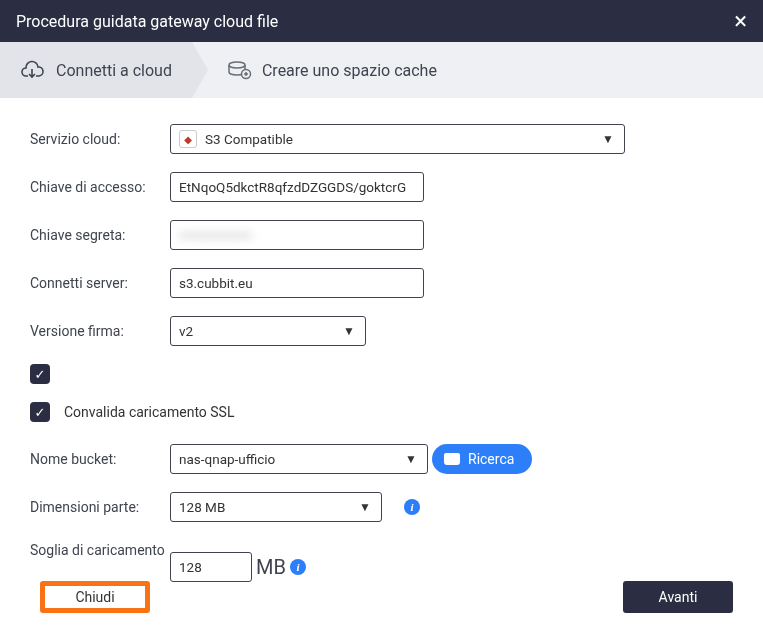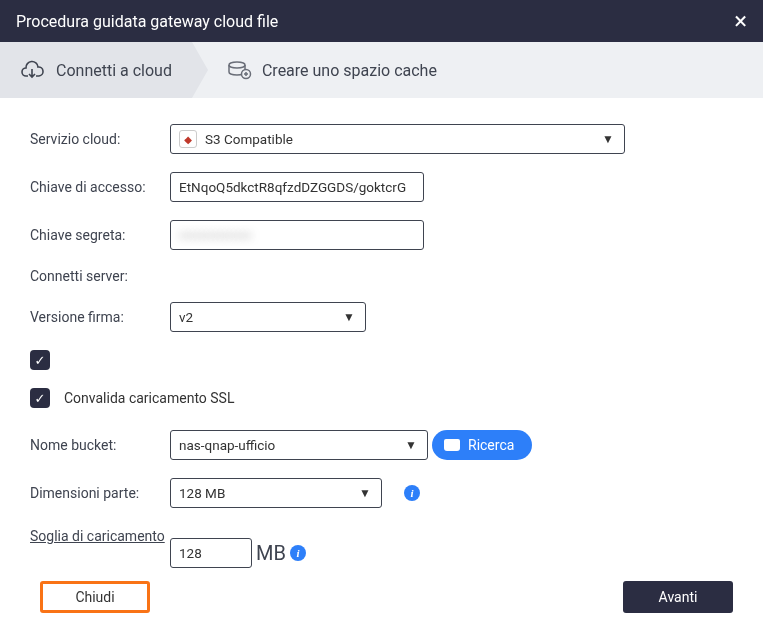--- a/index.html
+++ b/index.html
@@ -34,25 +34,25 @@
   .check-row { display: flex; align-items: center; gap: 14px; margin: 0 0 18px 0; }
   .checkbox { width: 20px; height: 20px; background: #2b2d42; border-radius: 4px; display: flex; align-items: center; justify-content: center; color: #fff; font-size: 13px; cursor: pointer; }
   
   .btn-search { background: #2d7ff9; color: #fff; border: none; border-radius: 16px; height: 30px; padding: 0 18px 0 12px; display: inline-flex; align-items: center; gap: 8px; font-size: 14px; cursor: pointer; }
   .btn-search .bucket-ico { width: 16px; height: 12px; background: #fff; border-radius: 2px 2px 3px 3px; position: relative; }
   
   .info-ico { width: 16px; height: 16px; background: #2d7ff9; border-radius: 50%; color: #fff; display: inline-flex; align-items: center; justify-content: center; font-size: 11px; font-weight: bold; font-style: italic; font-family: serif; cursor: pointer; }
   
   .unit { font-size: 20px; color: #3f4450; }
   
-  .two-line-label { line-height: 1.5; text-decoration: underline; }
+  .two-line-label { line-height: 1.5; }
   
   .footer { display: flex; justify-content: space-between; align-items: center; padding: 0 30px; position: absolute; bottom: 14px; left: 0; right: 0; }
   .btn { height: 32px; min-width: 110px; border-radius: 3px; font-size: 14px; cursor: pointer; display: inline-flex; align-items: center; justify-content: center; }
-  .btn-secondary { background: #fff; border: 3px solid #f97316; color: #333; }
+  .btn-secondary { background: #fff; border: 5px solid #f97316; color: #333; }
   .btn-primary { background: #2b2d42; color: #fff; border: none; padding: 0 28px; }
 </style>
 </head>
 <body>
 
 <div class="titlebar">
   <span>Procedura guidata gateway cloud file</span>
   <span class="close-x">×</span>
 </div>
 
@@ -101,20 +101,23 @@
 
   <div class="row">
     <div class="label">Chiave segreta:</div>
     <div class="input med blurred">
         <span>••••••••••••••••</span>
       </div>
   </div>
 
   <div class="row">
     <div class="label">Connetti server:</div>
+    <div class="input med">
+        <span>s3.cubbit.eu</span>
+      </div>
   </div>
 
   <div class="row">
     <div class="label">Versione firma:</div>
     <div class="select small">
       <span>v2</span>
       <span class="chev">▼</span>
     </div>
   </div>
 

